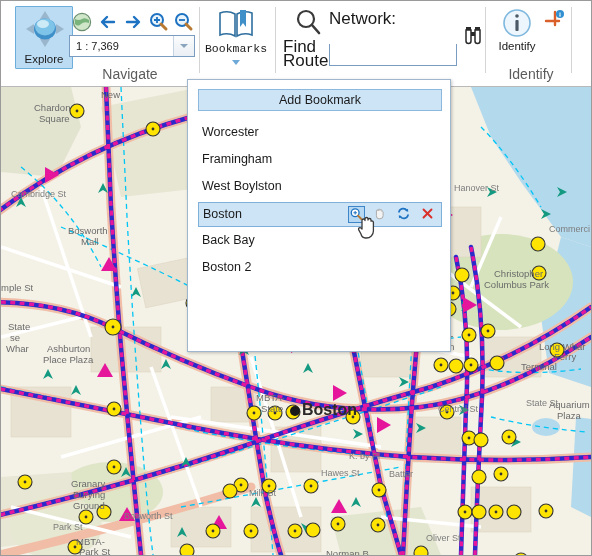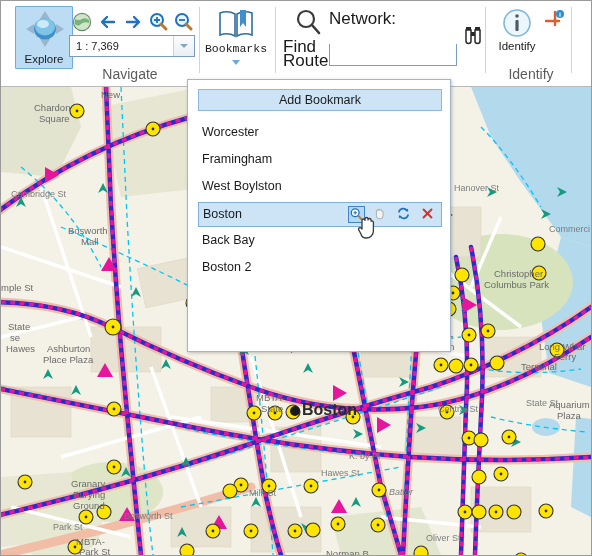--- a/index.html
+++ b/index.html
@@ -699,33 +699,33 @@
         <div class="maplabel " style="left: 538px; top: 255px;">Long Whar</div>
         <div class="maplabel " style="left: 553px; top: 265px;">Ferry</div>
         <div class="maplabel " style="left: 520px; top: 275px;">Terminal</div>
         <div class="maplabel " style="left: 548px; top: 313px;">Aquarium</div>
         <div class="maplabel " style="left: 556px; top: 324px;">Plaza</div>
         <div class="maplabel " style="left: 325px; top: 462px;">Norman B.</div>
         <div class="maplabel " style="left: 443px; top: 244px;">A-</div>
         <div class="maplabel " style="left: 438px; top: 255px;">ium</div>
         <div class="maplabel " style="left: 7px; top: 235px;">State</div>
         <div class="maplabel " style="left: 9px; top: 246px;">se</div>
-        <div class="maplabel " style="left: 5px; top: 257px;">Hawes</div>
+        <div class="maplabel " style="left: 5px; top: 257px;">Whar</div>
         <div class="maplabel " style="left: 0px; top: 196px;">mple St</div>
         <div class="maplabel street" style="left: 548px; top: 138px;">Commerci</div>
         <div class="maplabel street" style="left: 453px; top: 97px;">Hanover St</div>
         <div class="maplabel street" style="left: 123px; top: 425px;">Bosworth St</div>
         <div class="maplabel street" style="left: 320px; top: 382px;">Hawes St</div>
         <div class="maplabel street" style="left: 348px; top: 365px; text-align: center;">K. by Pl</div>
         <div class="maplabel street" style="left: 248px; top: 402px;">Milk St</div>
         <div class="maplabel street" style="left: 425px; top: 447px;">Oliver St</div>
         <div class="maplabel street" style="left: 52px; top: 436px;">Park St</div>
         <div class="maplabel street" style="left: 437px; top: 318px;">Central St</div>
         <div class="maplabel street" style="left: 10px; top: 103px;">Cambridge St</div>
-        <div class="maplabel street" style="left: 388px; top: 401px; font-style: italic;">Batter</div>
+        <div class="maplabel street" style="left: 388px; top: 383px;">Batter</div>
         <div class="maplabel street" style="left: 525px; top: 312px;">State St</div>
       </div>
     <div class="maplabel city" style="left:301px; top:315px;">Boston</div>
   </div>
 
   <div id="bookmark-panel">
     <div id="add-bookmark-btn">Add Bookmark</div>
 
     <div class="bm-row" style="top:41px">
       <span class="bm-name">Worcester</span>

